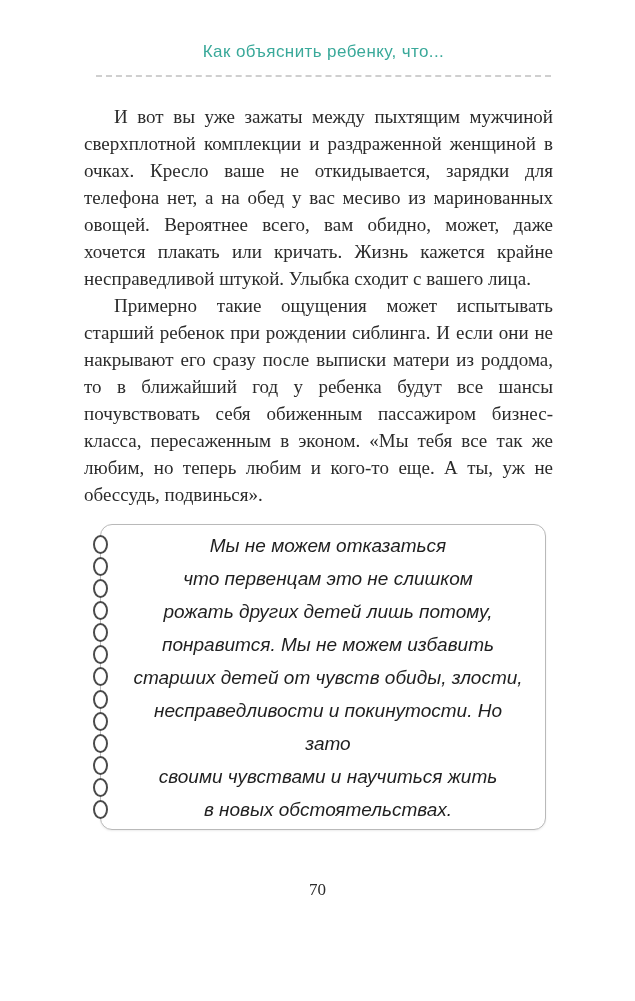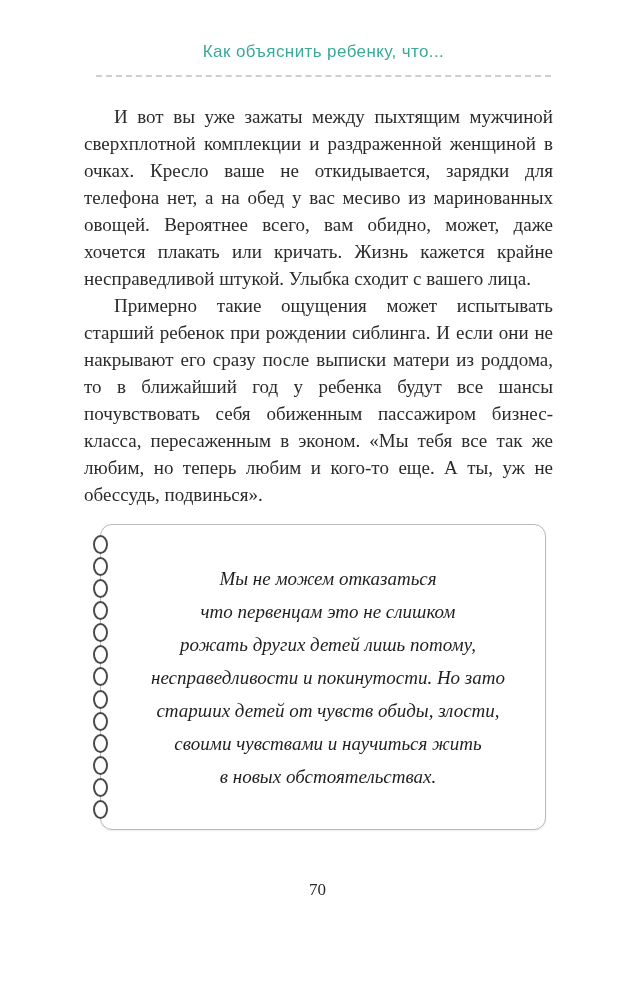--- a/index.html
+++ b/index.html
@@ -66,21 +66,21 @@
   }
   .ring {
     width: 11px;
     height: 15px;
     border: 2.5px solid #4a4a4a;
     border-radius: 50%;
     background: #ffffff;
     box-sizing: content-box;
   }
   .note-text {
-    font-family: Liberation Serif, serif;
+    font-family: Liberation Sans, sans-serif;
     font-style: italic;
     font-size: 19px;
     line-height: 33px;
     color: #1f1f1f;
     text-align: center;
     padding: 0 20px 0 30px;
   }
   .page-footer {
     position: absolute;
     top: 880px;
@@ -122,22 +122,23 @@
         <span class="ring"></span>
         <span class="ring"></span>
         <span class="ring"></span>
         <span class="ring"></span>
         <span class="ring"></span>
       </div>
       <div class="note-text">
         <div>Мы не можем отказаться</div>
         <div>что первенцам это не слишком</div>
         <div>рожать других детей лишь потому,</div>
+        <div>понравится. Мы не можем избавить</div>
+        <div>старших детей от чувств обиды, злости,</div>
         <div>несправедливости и покинутости. Но зато</div>
-        <div>старших детей от чувств обиды, злости,</div>
         <div>своими чувствами и научиться жить</div>
         <div>в новых обстоятельствах.</div>
       </div>
     </div>
   </main>
 
   <footer class="page-footer">
     <span class="page-number">70</span>
   </footer>
 

